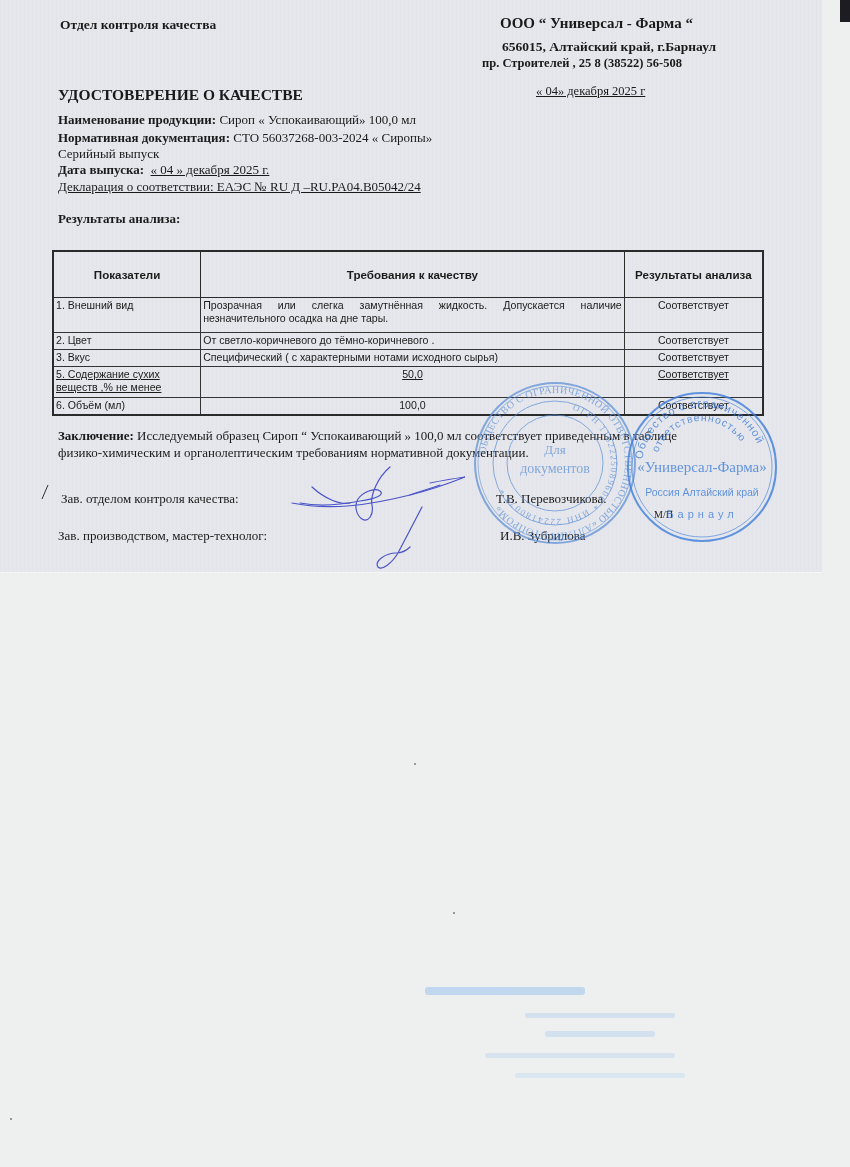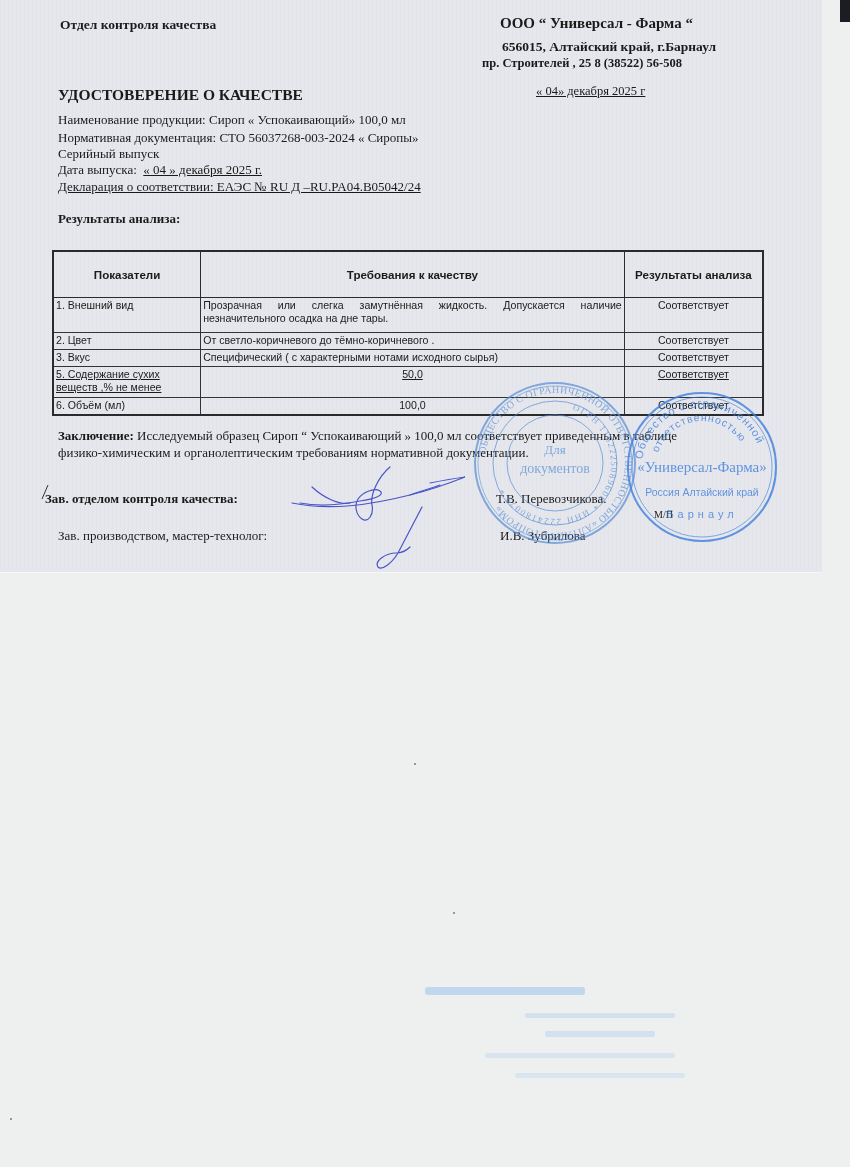--- a/index.html
+++ b/index.html
@@ -24,21 +24,21 @@
     .u { text-decoration: underline; }
 
     .dept { left: 60px; top: 17px; font-size: 13.5px; font-weight: bold; }
     .org-name { left: 500px; top: 15px; font-size: 15px; font-weight: bold; }
     .org-addr { left: 502px; top: 39px; font-size: 13.5px; font-weight: bold; }
     .org-street { left: 482px; top: 56px; font-size: 12.5px; font-weight: bold; }
     .doc-title { left: 58px; top: 86px; font-size: 15.5px; font-weight: bold; }
     .doc-date { left: 536px; top: 84px; font-size: 12.5px; text-decoration: underline; }
 
     .info { left: 58px; font-size: 13px; line-height: 16px; }
-    .info .lbl { font-weight: normal; }
+    .info .lbl { font-weight: bold; }
     .r1 { top: 112px; } .r2 { top: 130px; } .r3 { top: 146px; } .r4 { top: 162px; } .r5 { top: 179px; }
     .results-title { left: 58px; top: 211px; font-size: 13px; font-weight: bold; }
 
     table.qa {
       position: absolute; left: 52px; top: 250px; width: 712px;
       border-collapse: collapse; border: 2px solid #2b2b2b;
       font-family: "Liberation Sans", sans-serif; font-size: 10.6px; color: #1b1b1b;
     }
     table.qa th {
       font-weight: bold; font-size: 11.6px; text-align: center;
@@ -54,21 +54,21 @@
     td.req-justify { text-align: justify; text-align-last: left; }
     td.center { text-align: center; }
     td.res { text-align: center; padding-top: 3px; }
     tr.tall td { height: 32px; }
     tr.mid td { height: 28px; text-decoration: underline; }
     tr.sm td { height: 14px; }
 
     .concl { left: 58px; font-size: 13px; line-height: 17px; }
     .c1 { top: 427px; } .c2 { top: 444px; }
     .sign-row { font-size: 13px; }
-    .s1 { left: 45px; top: 491px; font-weight: bold; }
+    .s1 { left: 61px; top: 491px; }
     .s1n { left: 496px; top: 491px; }
     .s2 { left: 58px; top: 528px; }
     .s2n { left: 500px; top: 528px; }
     .mp { left: 654px; top: 509px; font-size: 10px; }
     .tick { left: 40px; top: 483px; }
 
     .stamp, .sig, .smudge { position: absolute; pointer-events: none; }
     .stamp1 { left: 470px; top: 378px; }
     .stamp2 { left: 625px; top: 390px; }
     .sig1 { left: 290px; top: 455px; }

